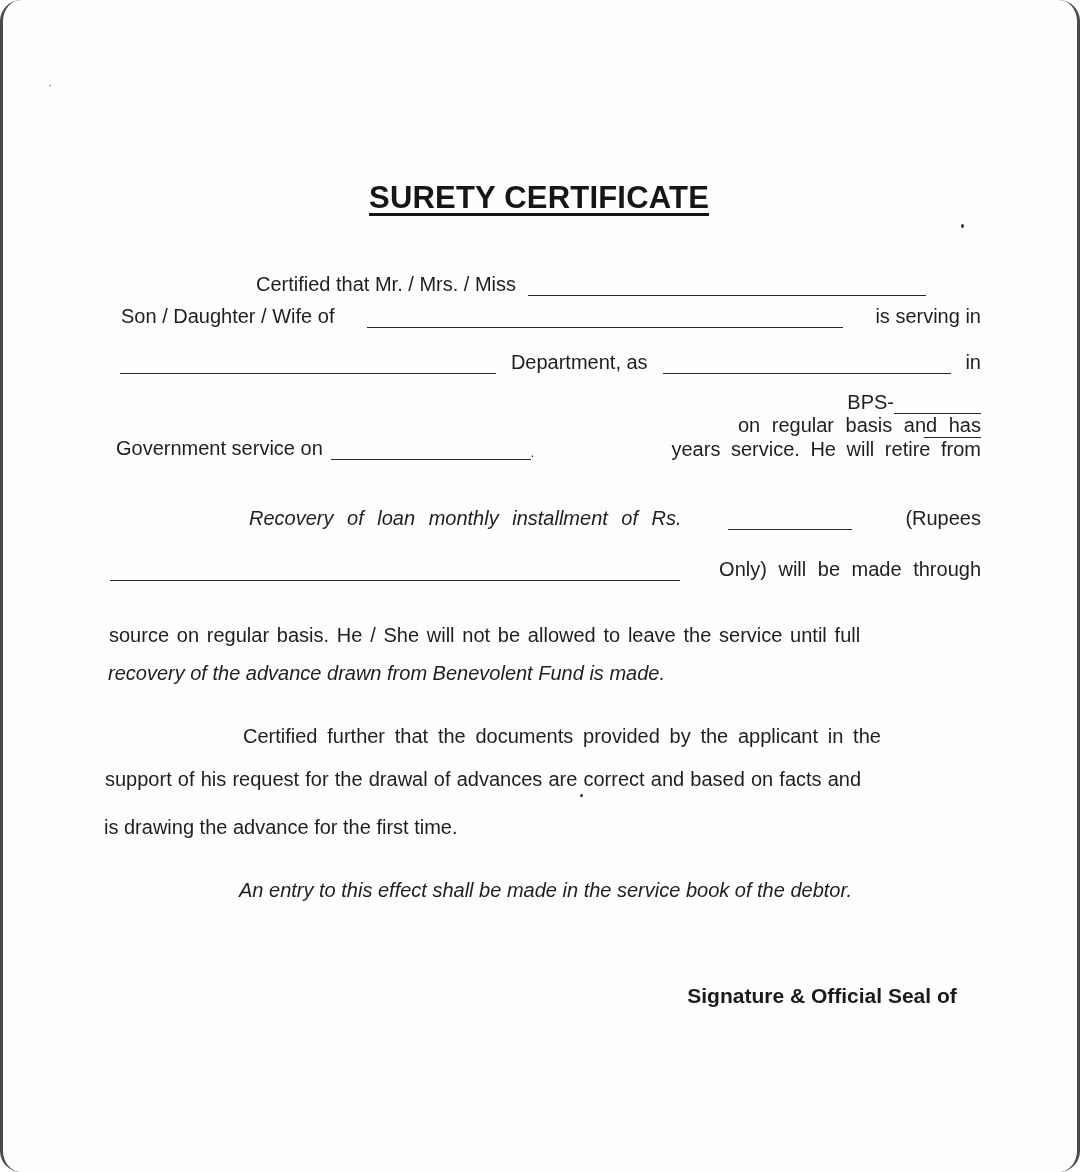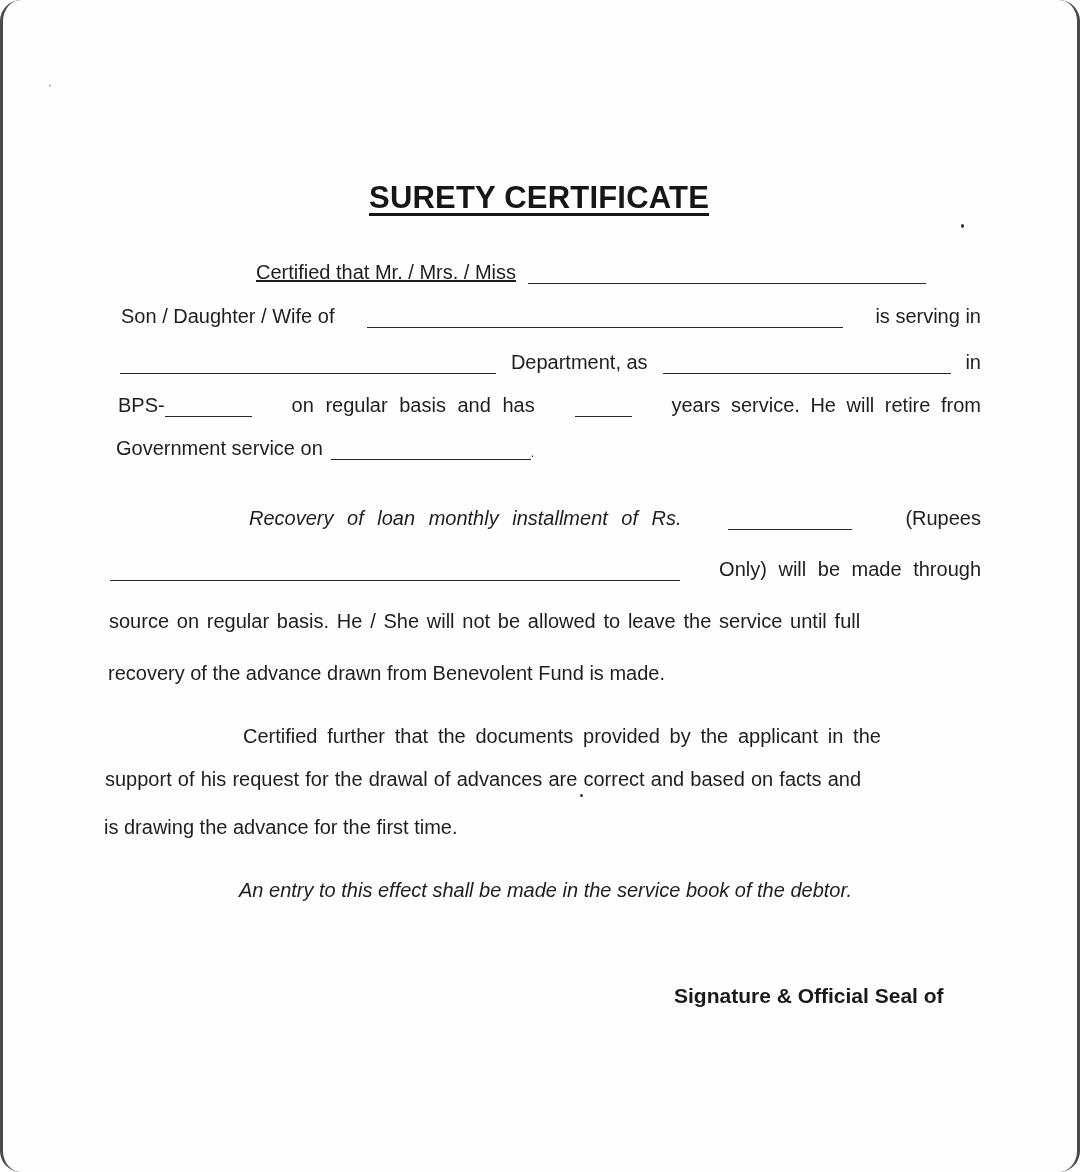--- a/index.html
+++ b/index.html
@@ -63,55 +63,55 @@
       width: 3px; height: 3px;
       background: #333;
       border-radius: 50%;
     }
     .sig {
       position: absolute;
       font-weight: bold;
       font-size: 21px;
       color: #1a1a1a;
       white-space: nowrap;
-      text-align: left;
+      text-align: center;
       line-height: 27px;
     }
   </style>
 </head>
 <body>
 
 <div class="page doc">
 
   <div class="title">SURETY CERTIFICATE</div>
 
-  <div class="line" style="left:253px; top:258px; width:724px;text-decoration:underline;">
+  <div class="line" style="left:253px; top:270px; width:724px;">
     <span class="txt">Certified that Mr. / Mrs. / Miss</span>
     <span class="blank" style="width:398px; margin-left:12px;"></span>
   </div>
 
   <div class="line just" style="left:118px; top:302px; width:860px;">
     <span class="txt">Son / Daughter / Wife of</span>
     <span class="blank" style="width:476px;"></span>
     <span class="txt">is serving in</span>
   </div>
 
   <div class="line just" style="left:117px; top:348px; width:861px;">
     <span class="blank" style="width:376px;"></span>
     <span class="txt">Department, as</span>
     <span class="blank" style="width:288px;"></span>
     <span class="txt">in</span>
   </div>
 
-  <div class="line just" style="left:115px; top:391px; width:863px;">
+  <div class="line just" style="left:115px; top:391px; width:863px;flex-direction:column;">
     <span style="display:flex; align-items:flex-end;">
       <span class="txt">BPS-</span>
       <span class="blank" style="width:87px;"></span>
     </span>
-    <span class="txt" style="word-spacing:6px;margin-top:40px;">on regular basis and has</span>
+    <span class="txt" style="word-spacing:6px;">on regular basis and has</span>
     <span class="blank" style="width:57px;"></span>
     <span class="txt" style="word-spacing:5px;">years service. He will retire from</span>
   </div>
 
   <div class="line" style="left:113px; top:434px;">
     <span class="txt">Government service on</span>
     <span class="blank" style="width:200px; margin-left:8px;"></span>
     <span class="txt" style="font-size:12px;">.</span>
   </div>
 
@@ -119,25 +119,25 @@
     <span class="txt" style="word-spacing:8px;font-style:italic;">Recovery of loan monthly installment of Rs.</span>
     <span class="blank" style="width:124px; margin-left:-8px;"></span>
     <span class="txt">(Rupees</span>
   </div>
 
   <div class="line just" style="left:107px; top:555px; width:871px;">
     <span class="blank" style="width:570px;"></span>
     <span class="txt" style="word-spacing:6px;">Only) will be made through</span>
   </div>
 
-  <div class="line" style="left:106px; top:607px; width:872px;">
+  <div class="line" style="left:106px; top:621px; width:872px;">
     <span class="txt" style="word-spacing:2.2px;">source on regular basis. He / She will not be allowed to leave the service until full</span>
   </div>
 
-  <div class="line" style="left:105px; top:659px;">
+  <div class="line" style="left:105px; top:659px;font-style:italic;">
     <span class="txt">recovery of the advance drawn from Benevolent Fund is made.</span>
   </div>
 
   <div class="line" style="left:240px; top:722px; width:738px;">
     <span class="txt" style="word-spacing:4.2px;">Certified further that the documents provided by the applicant in the</span>
   </div>
 
   <div class="line" style="left:102px; top:765px;">
     <span class="txt" style="word-spacing:0.6px;">support of his request for the drawal of advances are correct and based on facts and</span>
   </div>

